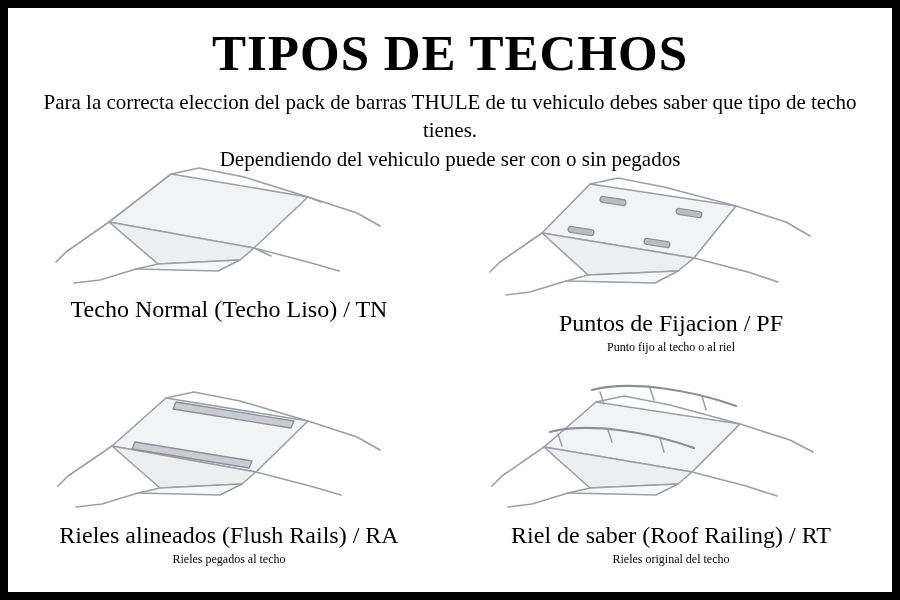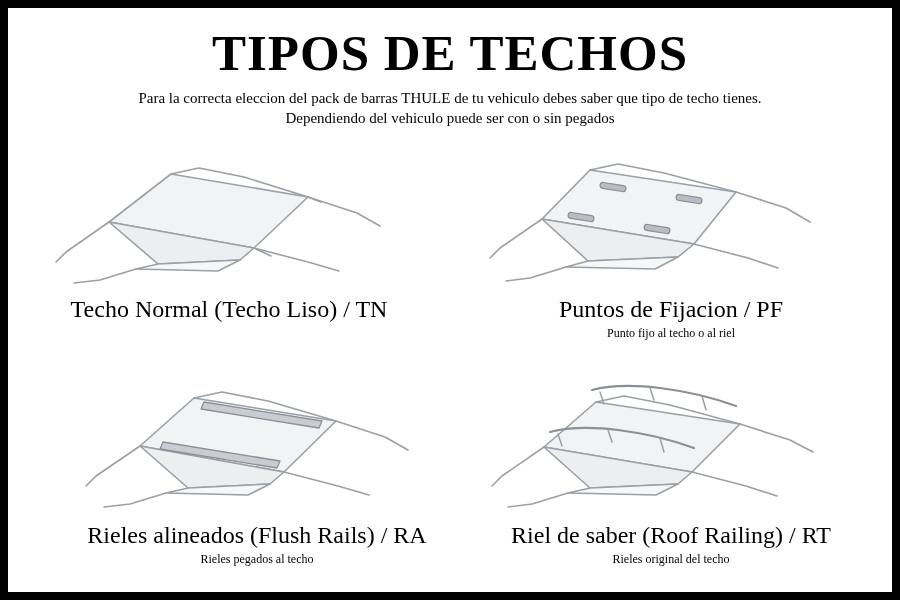--- a/index.html
+++ b/index.html
@@ -33,43 +33,43 @@
     font-size: 51px;
     font-weight: bold;
     letter-spacing: 1px;
     color: #000;
     margin: 16px 0 6px 0;
     font-family: "Liberation Serif", serif;
   }
   .subtitle-block {
     text-align: center;
     color: #000;
-    font-size: 15px;
+    font-size: 21px;
     line-height: 1.35;
     font-family: "Liberation Serif", serif;
     padding: 0 14px;
   }
   .subtitle-line {
     display: block;
   }
   .grid {
     position: absolute;
     top: 132px;
     left: 0;
     width: 884px;
     height: 452px;
   }
   .cell {
     position: absolute;
     width: 442px;
     height: 226px;
   }
   .cell.c0 { left: 0;   top: 0; }
-  .cell.c1 { left: 442px; top: 0; }
-  .cell.c2 { left: 0;   top: 226px; margin-left: 28px; }
+  .cell.c1 { left: 442px; top: 14px; }
+  .cell.c2 { left: 0;   top: 226px; }
   .cell.c3 { left: 442px; top: 226px; }
 
   .art {
     position: absolute;
     left: 0;
     top: 0;
     width: 442px;
     height: 160px;
   }
   .art svg {

